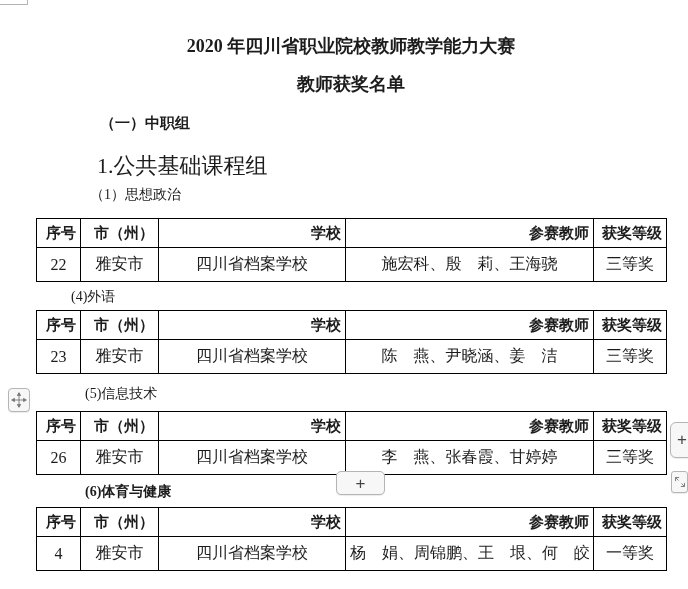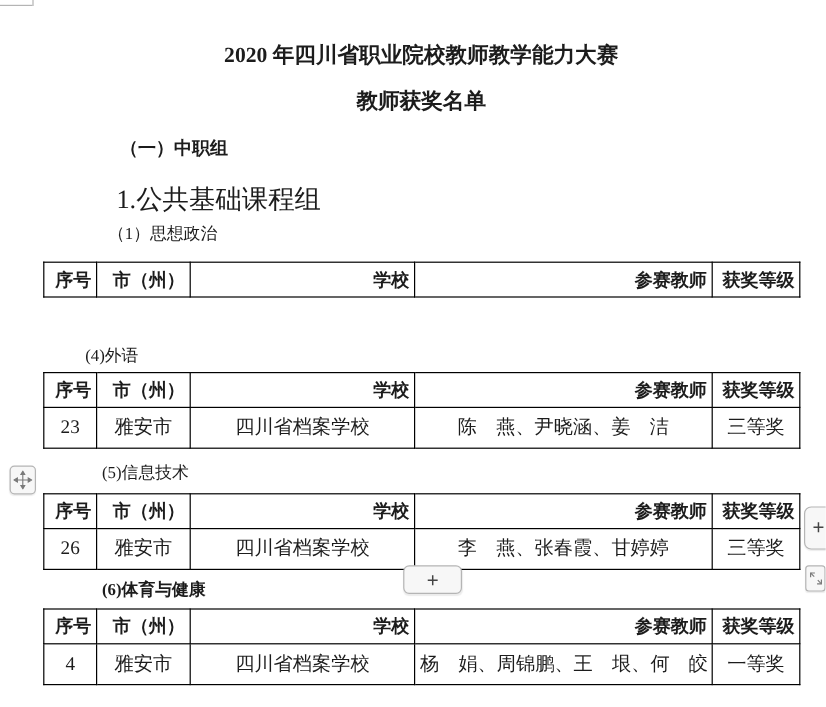--- a/index.html
+++ b/index.html
@@ -92,20 +92,27 @@
       <col style="width:248px">
       <col style="width:73px">
     </colgroup>
   <tbody>
       <tr>
     <th>序号</th>
     <th>市（州）</th>
     <th>学校</th>
     <th>参赛教师</th>
     <th>获奖等级</th>
+  </tr>
+  <tr>
+    <td>22</td>
+    <td>雅安市</td>
+    <td class="cell-left">四川省档案学校</td>
+    <td class="cell-left">施宏科、殷　莉、王海骁</td>
+    <td>三等奖</td>
   </tr>
 </tbody>
   </table>
 
 <div class="h-section h-s1">(4)外语</div>
 <table class="award t1">
   <colgroup>
       <col style="width:44px">
       <col style="width:78px">
       <col style="width:187px">

